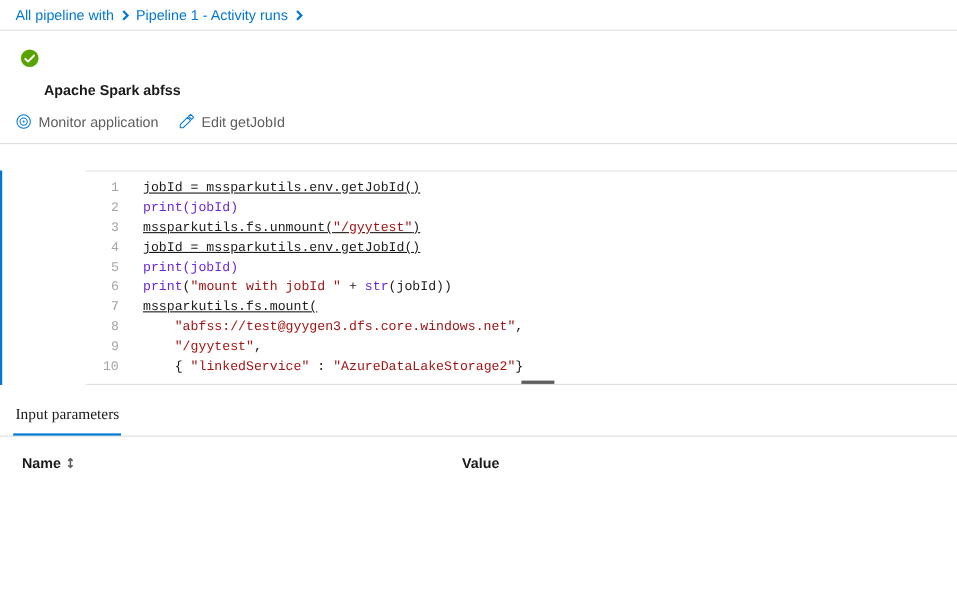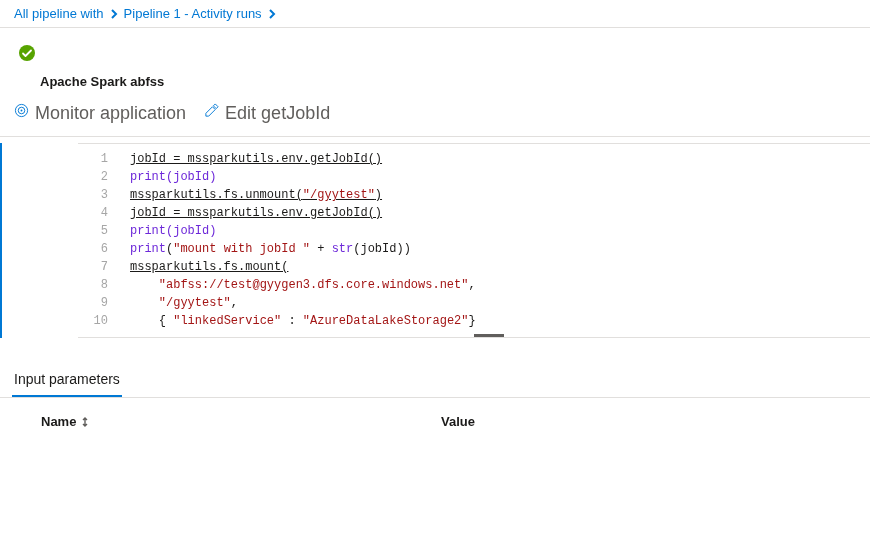--- a/index.html
+++ b/index.html
@@ -54,37 +54,37 @@
     .col-runid { width: 320px; }
     .actions-row {
       display: flex;
       align-items: center;
       gap: 18px;
       padding: 6px 14px 12px 14px;
       border-bottom: 1px solid #e1dfdd;
     }
     .action-link {
       display: inline-flex;
-      align-items: flex-start;
+      align-items: flex-end;
       gap: 6px;
       color: #605e5c;
       cursor: pointer;
-      font-size: 18px;
+      font-size: 13px;
     }
     .action-icon {
       display: inline-flex;
       width: 15px;
       height: 15px;
     }
     .action-icon svg { width: 15px; height: 15px; }
 
     .code-area {
       border-left: 2px solid #0078d4;
       padding-left: 6px;
-      margin-top: 6px;
+      margin-top: 24px;
       position: relative;
     }
     .code-box {
       border: 1px solid #e1dfdd;
       border-left: none;
       border-right: none;
       margin-left: 70px;
       position: relative;
       height: 195px;
       overflow: hidden;
@@ -108,33 +108,34 @@
       white-space: pre;
       color: #1b1a19;
     }
     .py-name { color: #1b1a19; text-decoration: underline; }
     .py-string { color: #a31515; }
     .py-print { color: #6d28d9; }
 
     .tabs-row {
       border-bottom: 1px solid #e1dfdd;
       padding: 0 12px;
-      margin-top: 27px;
+      margin-top: 14px;
+      font-family: Liberation Serif, serif;
     }
     .tab {
       display: inline-block;
       padding: 6px 2px 8px 2px;
       font-size: 14px;
       color: #1b1a19;
       border-bottom: 2px solid #0078d4;
       cursor: pointer;
     }
     .params-header {
       display: flex;
-      padding: 16px 41px;
+      padding: 16px 20px;
       font-size: 13px;
       font-weight: 600;
       color: #1b1a19;
     }
     .params-header .name-col { width: 400px; display: flex; align-items: center; gap: 4px; }
     .params-header .type-col { width: 355px; }
     .params-header .value-col { flex: 1; }
     .sort-icon { display: inline-flex; width: 10px; height: 10px; }
     .sort-icon svg { width: 10px; height: 10px; }
     .sort-icon svg path { stroke: #605e5c; stroke-width: 1.4; fill: none; }

